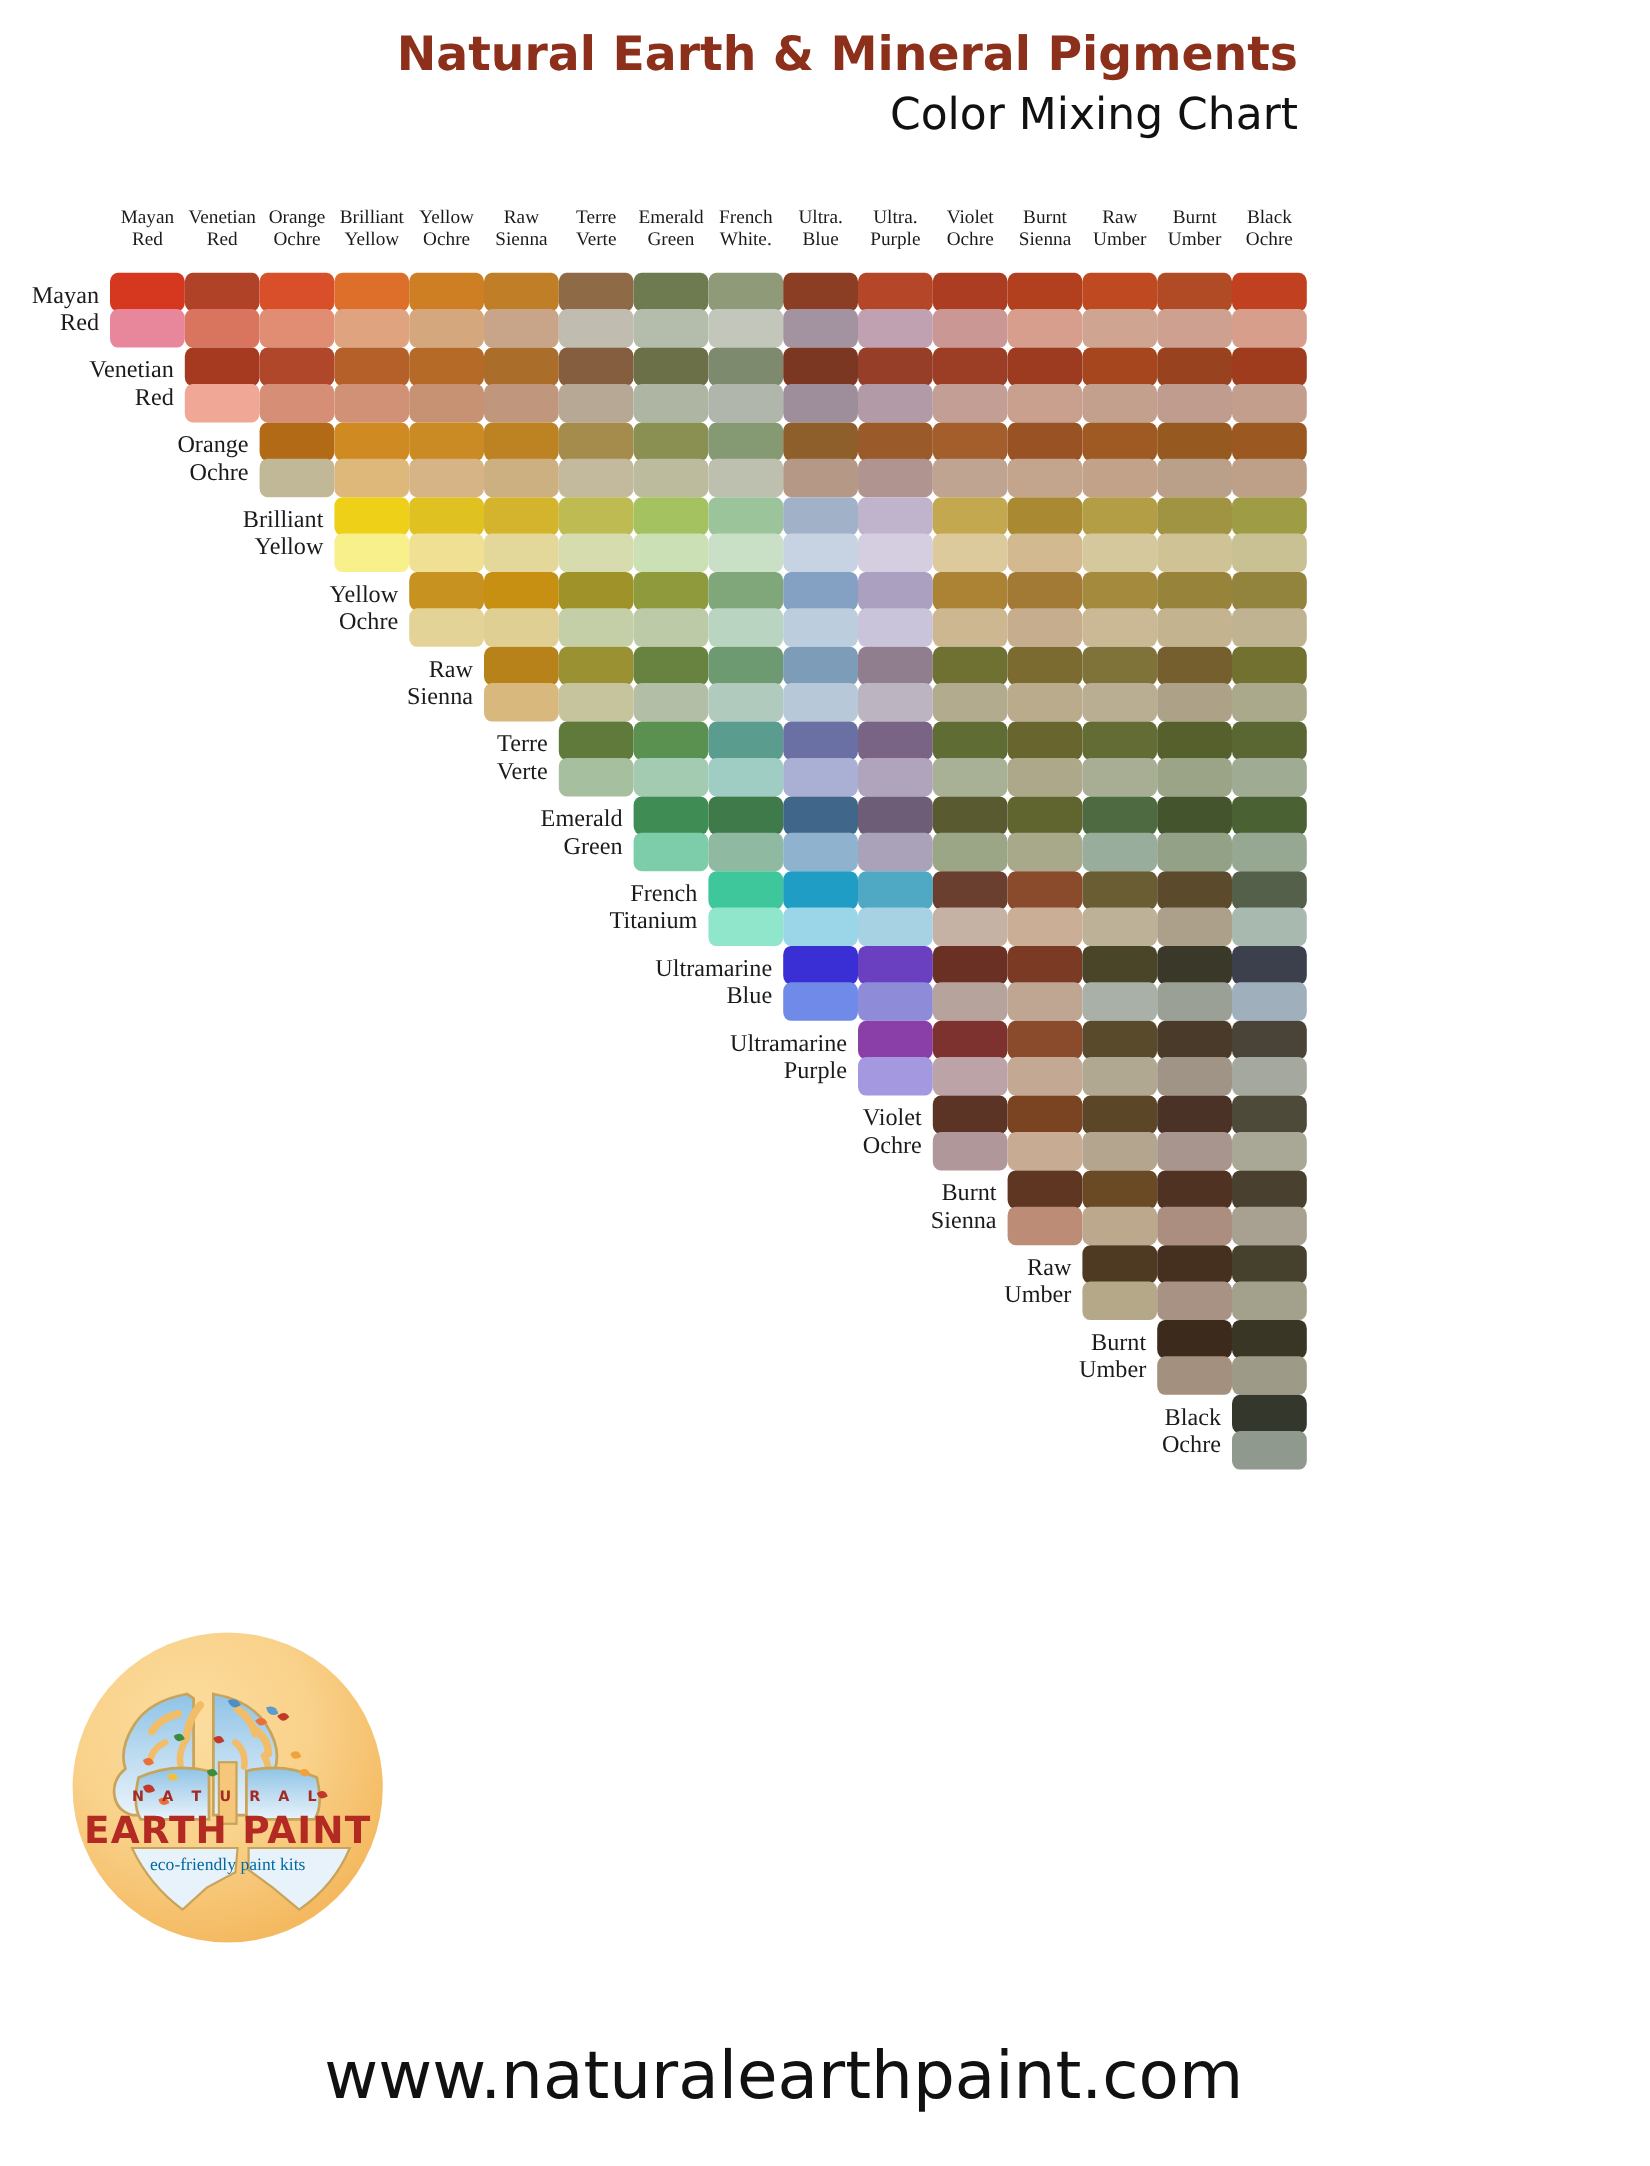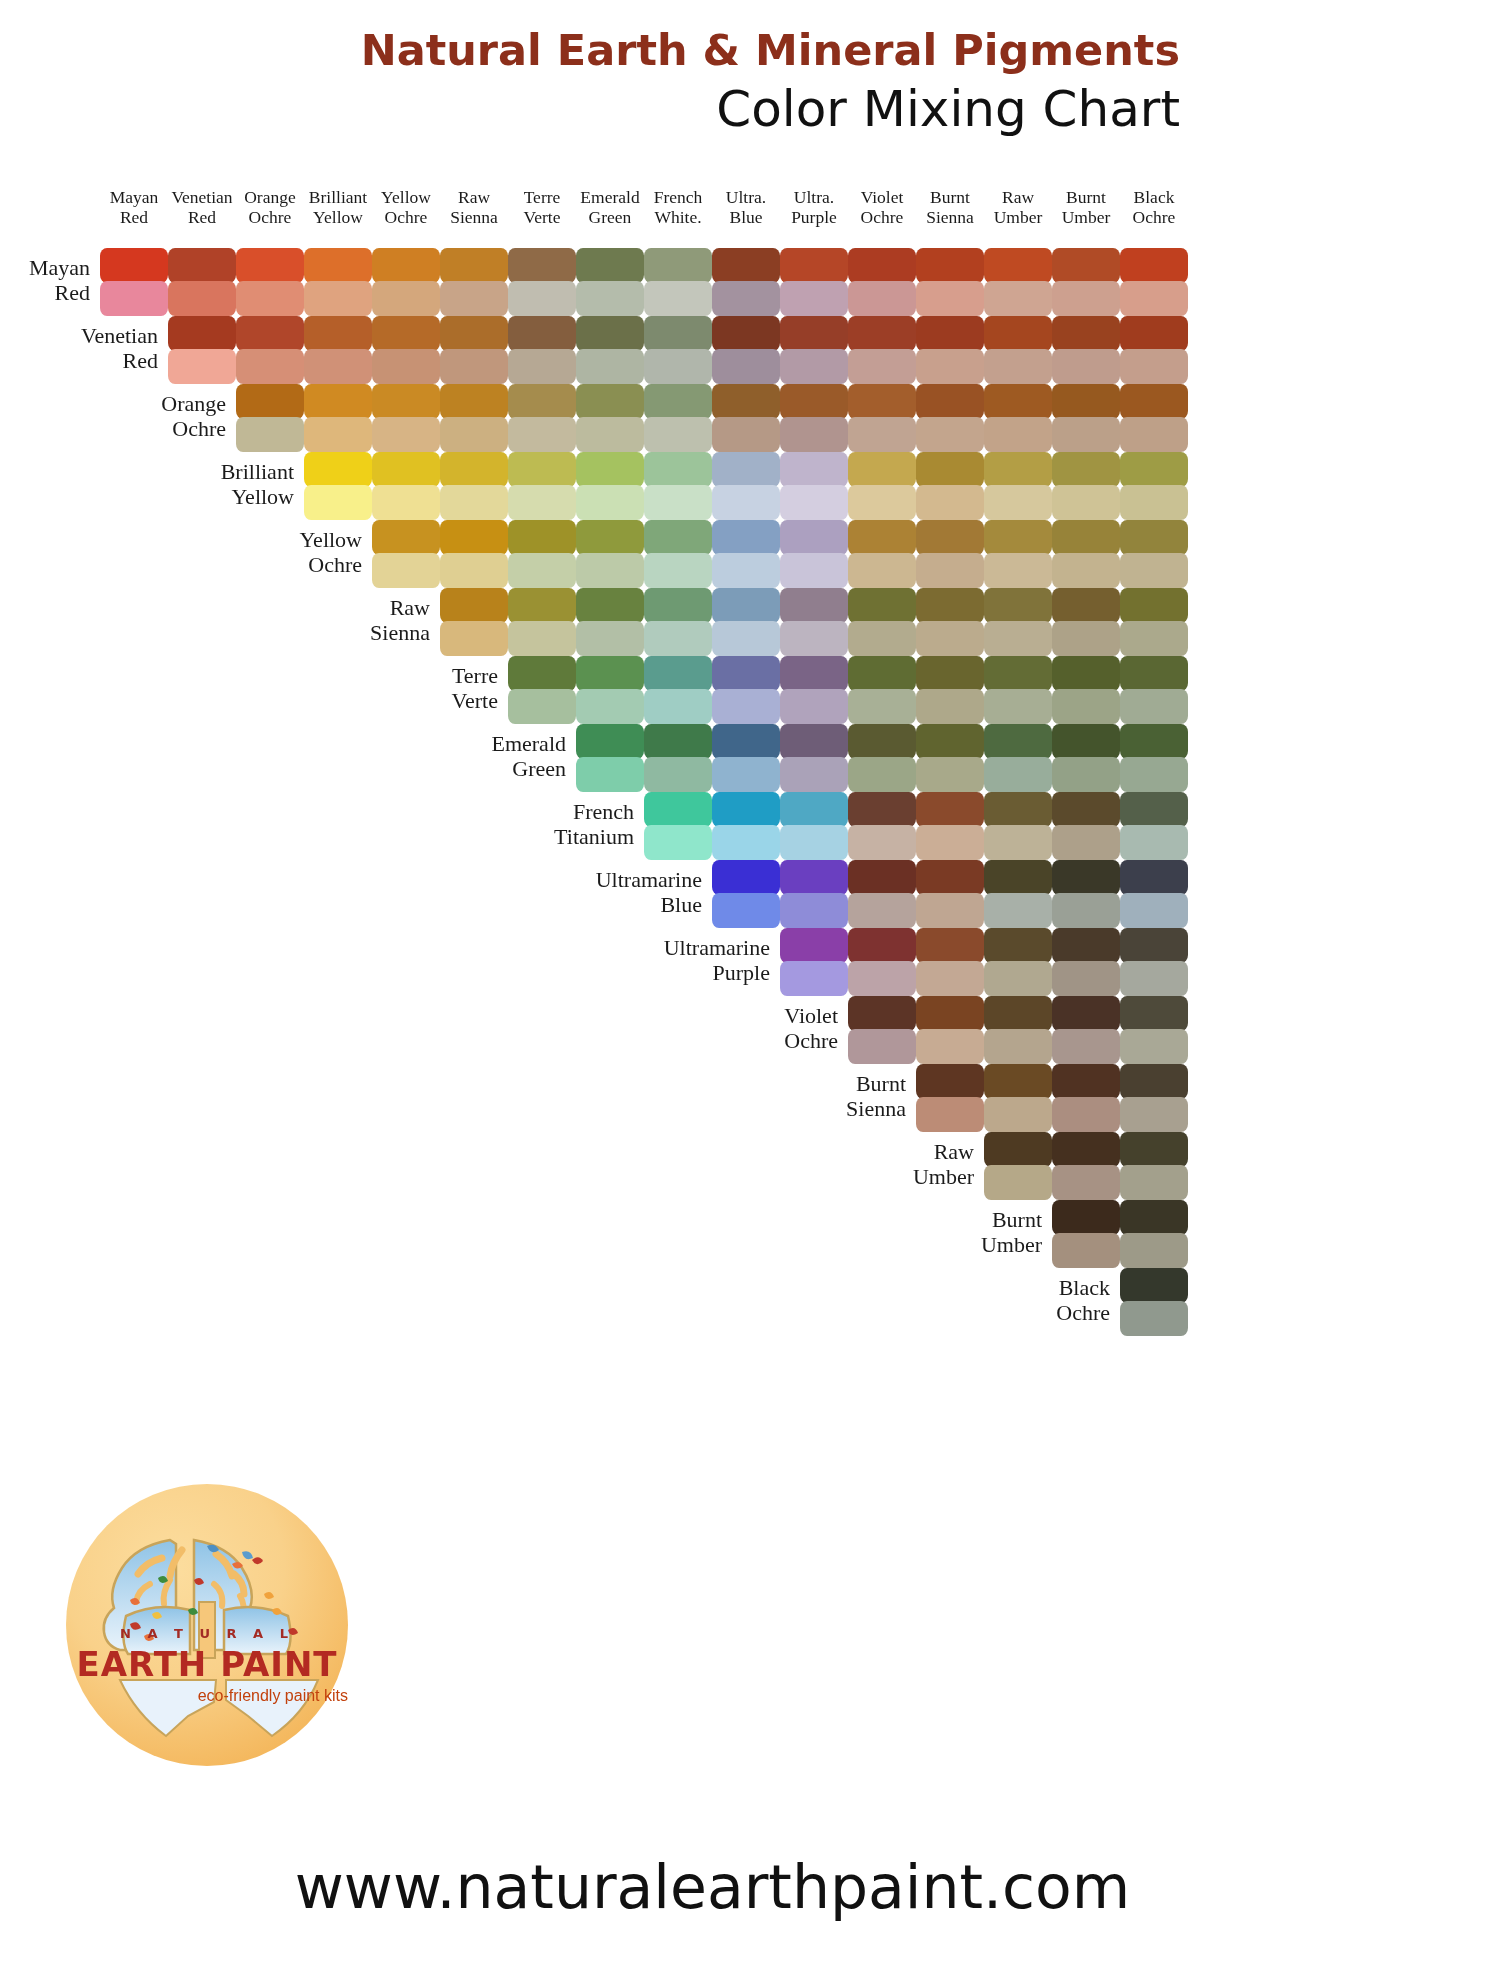--- a/index.html
+++ b/index.html
@@ -27,21 +27,21 @@
     font-family: "DejaVu Sans", sans-serif;
     font-size: 43px;
     font-weight: 600;
     color: #8c2f1b;
     letter-spacing: 0px;
     line-height: 1.05;
     white-space: nowrap;
   }
   #title-sub {
     font-family: "DejaVu Sans", sans-serif;
-    font-size: 50px;
+    font-size: 40px;
     font-weight: 400;
     color: #111111;
     line-height: 1.15;
     margin-top: 8px;
     white-space: nowrap;
   }
 
   
   #chart {
     position: absolute;
@@ -127,24 +127,24 @@
     text-align: center;
     font-family: "DejaVu Sans", sans-serif;
     font-size: 34px;
     font-weight: bold;
     letter-spacing: 1px;
     color: #b32a22;
   }
   #logo-tag {
     position: absolute;
     top: 203px; left: 0; width: 100%;
-    text-align: right;
-    font-family: Liberation Sans, sans-serif;
+    text-align: center;
+    font-family: Liberation Serif, serif;
     font-size: 16px;
-    color: #c2410c;
+    color: #0369a1;
   }
 
   
   #site-url {
     position: absolute;
     left: 0;
     top: 1852px;
     width: 1425px;
     text-align: center;
     font-family: "DejaVu Sans", sans-serif;

